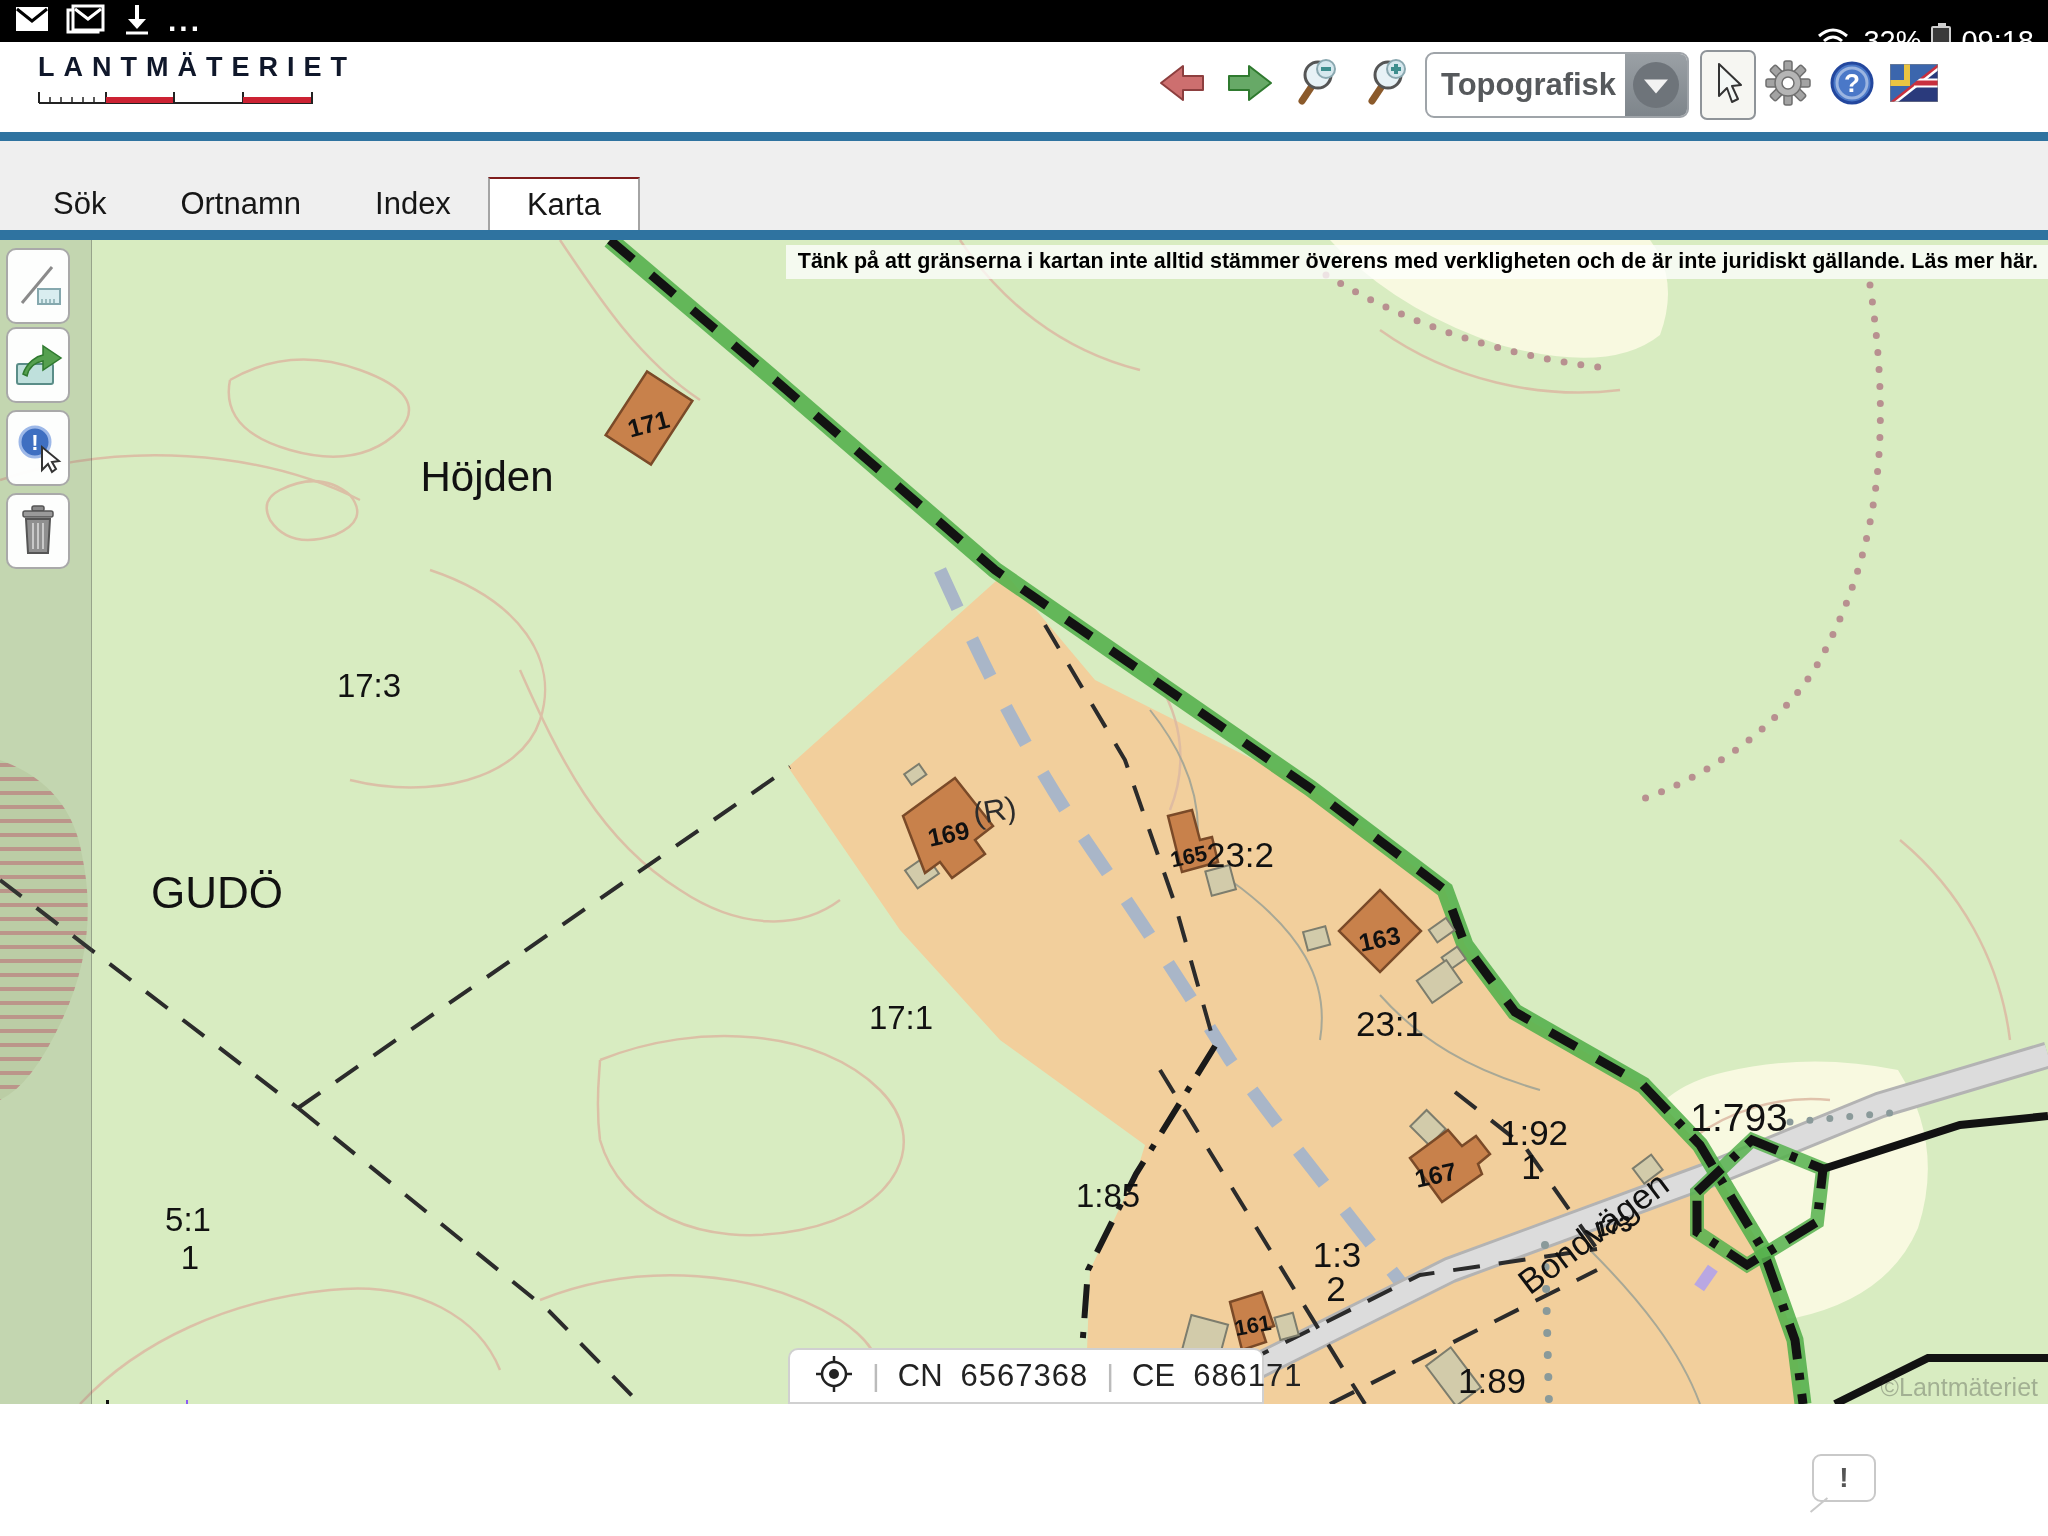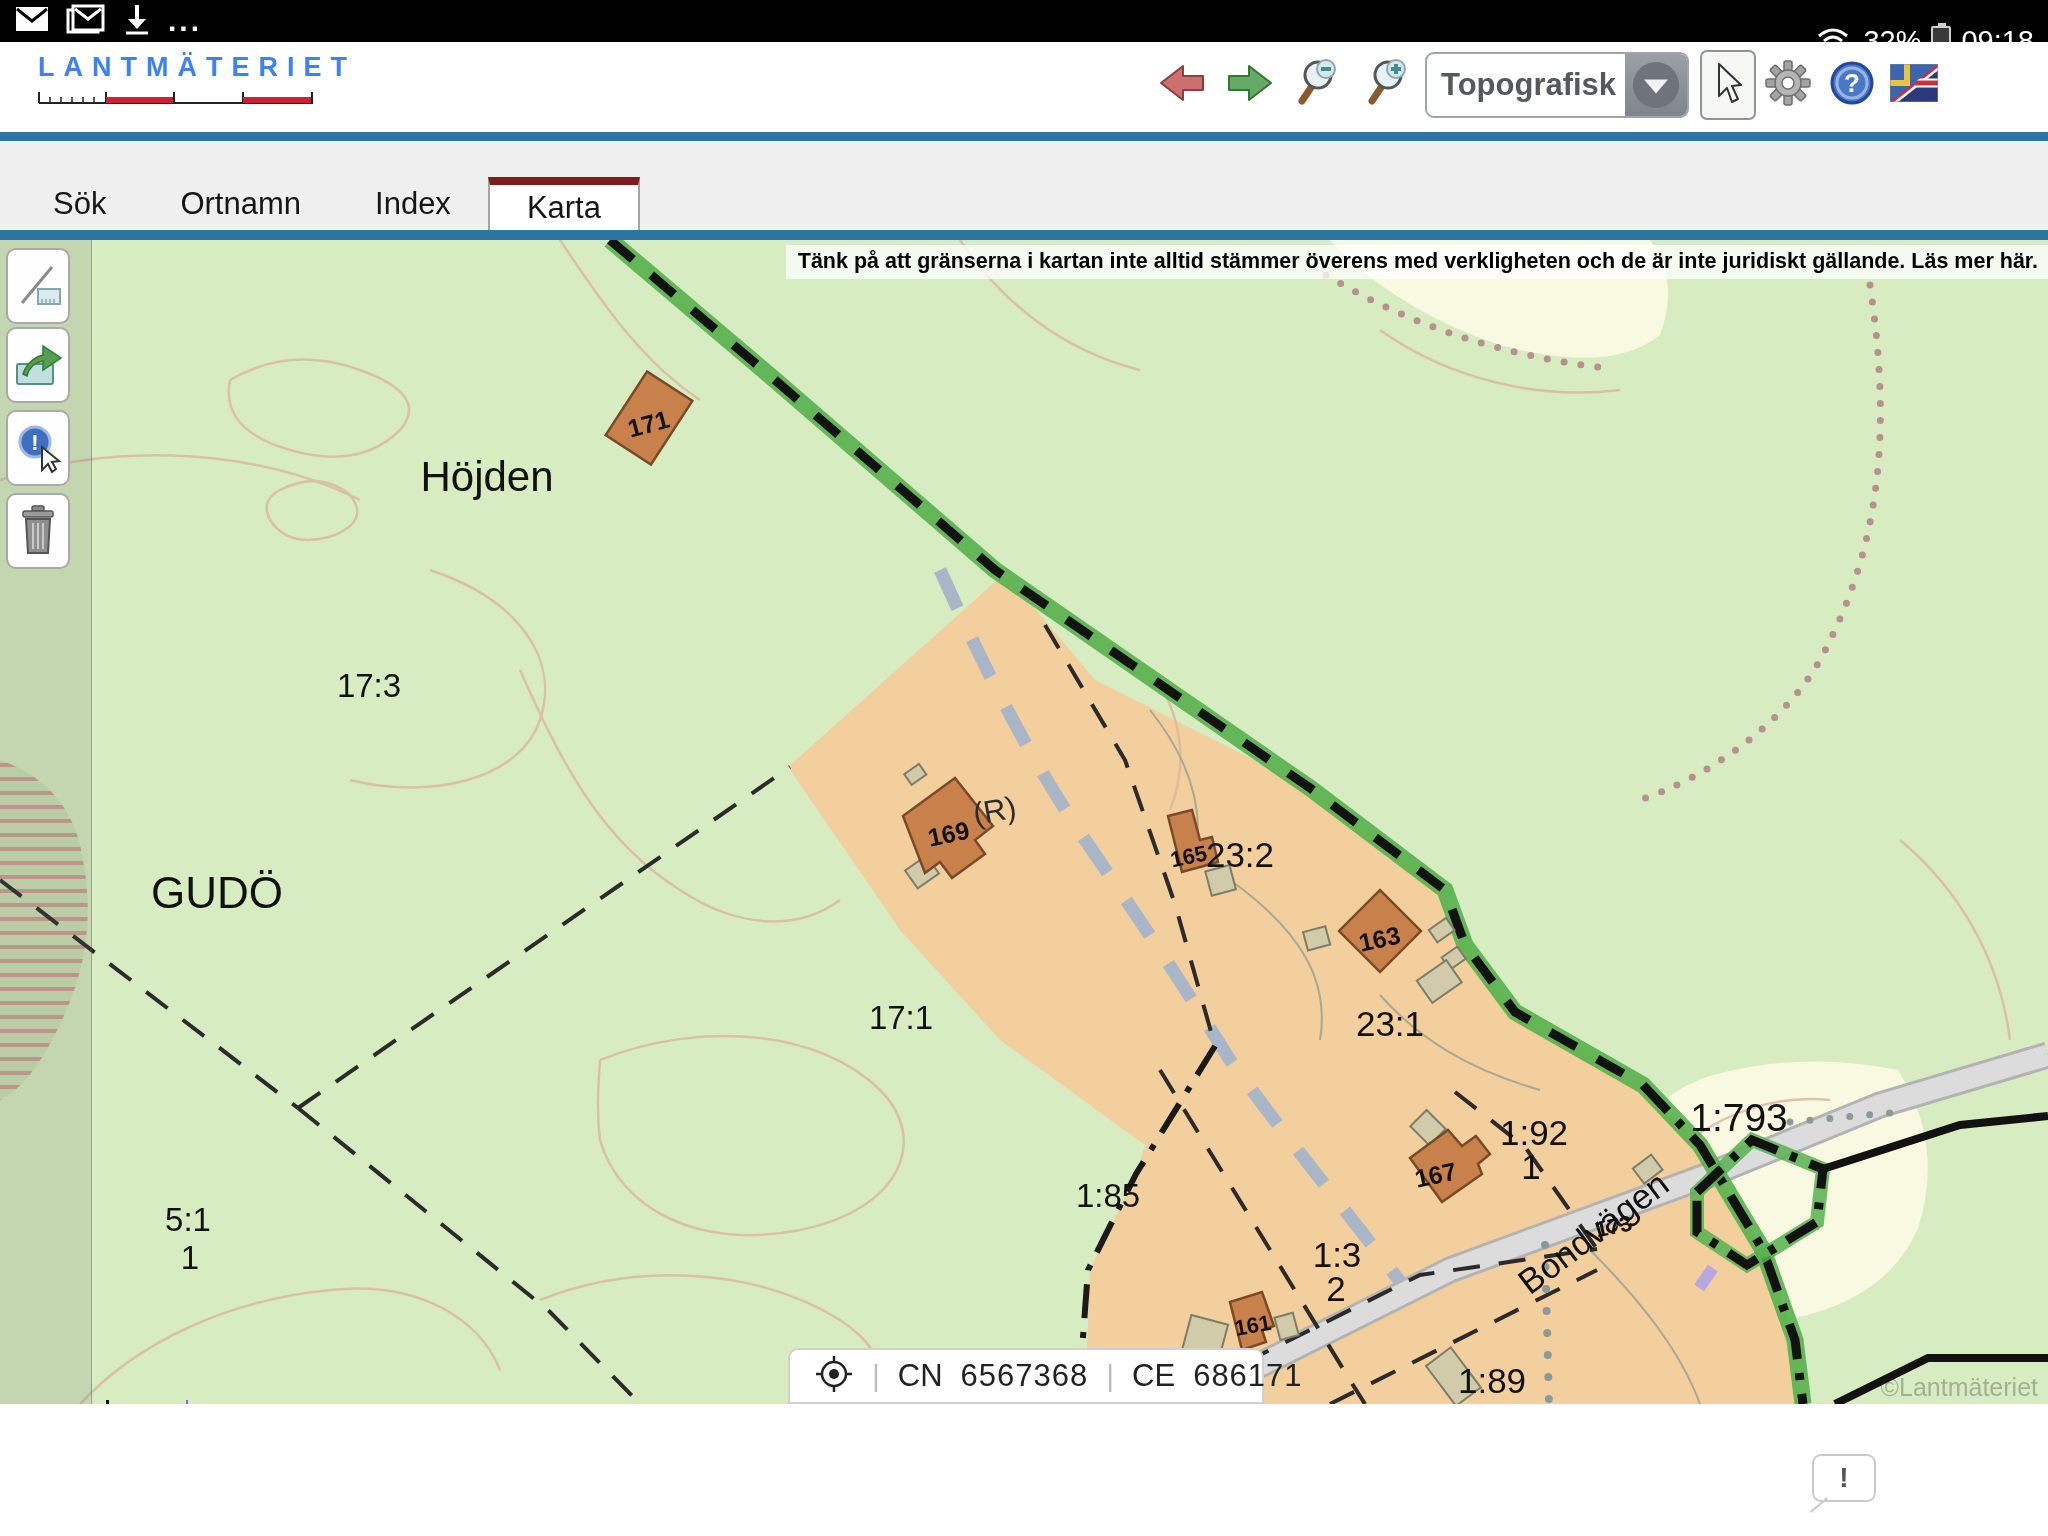--- a/index.html
+++ b/index.html
@@ -14,21 +14,21 @@
   .sb-text { font-size:29px; color:#fff; }
   .sb-ellipsis { font-size:30px; font-weight:bold; letter-spacing:3px; }
   .battery { width:20px; height:30px; border:2px solid #cfcfcf; border-radius:2px;
     position:relative; background:#3a3a3a; }
   .battery:before { content:""; position:absolute; top:-5px; left:5px; width:8px; height:3px; background:#cfcfcf; }
   .battery-fill { position:absolute; bottom:0; left:0; right:0; height:34%; background:#fff; }
 
   
   #toolbar { position:relative; height:90px; background:#fff; }
   #logo { position:absolute; left:38px; top:10px; }
-  #logo-text { font-size:27px; font-weight:bold; letter-spacing:9px; color:#3b82f6; }
+  #logo-text { font-size:27px; font-weight:bold; letter-spacing:9px; color:#0f172a; }
   #logo-ruler { margin-top:6px; }
   .tb-btn { position:absolute; top:12px; width:52px; height:60px; background:none; border:none;
     display:flex; align-items:center; justify-content:center; cursor:pointer; }
   #layer-dropdown { position:absolute; left:1425px; top:10px; width:264px; height:66px;
     background:#fff; border:2px solid #9fa4a9; border-radius:9px; overflow:hidden; display:flex; }
   #layer-dropdown .dd-text { flex:1; font-size:31px; font-weight:bold; color:#56595c;
     line-height:62px; padding-left:14px; white-space:nowrap; overflow:hidden; }
   #layer-dropdown .dd-arrow { width:62px; height:100%;
     background:linear-gradient(#9aa0a5,#7e858b); position:relative; flex:none; }
   #layer-dropdown .dd-arrow .circ { position:absolute; left:50%; top:50%; width:46px; height:46px;
@@ -40,21 +40,21 @@
     background:#f6f6f2; border:2px solid #8f9499; border-radius:7px;
     display:flex; align-items:center; justify-content:center; }
 
   .blue-line { height:9px; background:#2f73a0; }
 
   
   #tab-bar { height:89px; background:#efefef; display:flex; align-items:stretch; padding-left:16px; }
   .tab { font-size:31px; color:#161616; display:flex; align-items:center; padding:0 37px;
     cursor:pointer; border:none; background:none;margin-top:36px; }
   .tab.active { background:#fff; border-left:2px solid #a4a4a4; border-right:2px solid #a4a4a4;
-    border-top:8px solid #7f1d1d; }
+    border-top:2px solid #7f1d1d; }
   #tab-bottom { height:10px; background:#2f73a0; }
 
   
   #map-container { position:relative; width:2048px; height:1164px; overflow:hidden; background:#d8ecc1; }
   #map-svg { position:absolute; left:0; top:0; }
 
   #left-strip { position:absolute; left:0; top:0; width:92px; height:1164px;
     background:rgba(90,100,88,0.16); border-right:1px solid rgba(70,70,70,0.35); }
 
   .map-tool-btn { position:absolute; left:6px; width:64px; height:76px;

